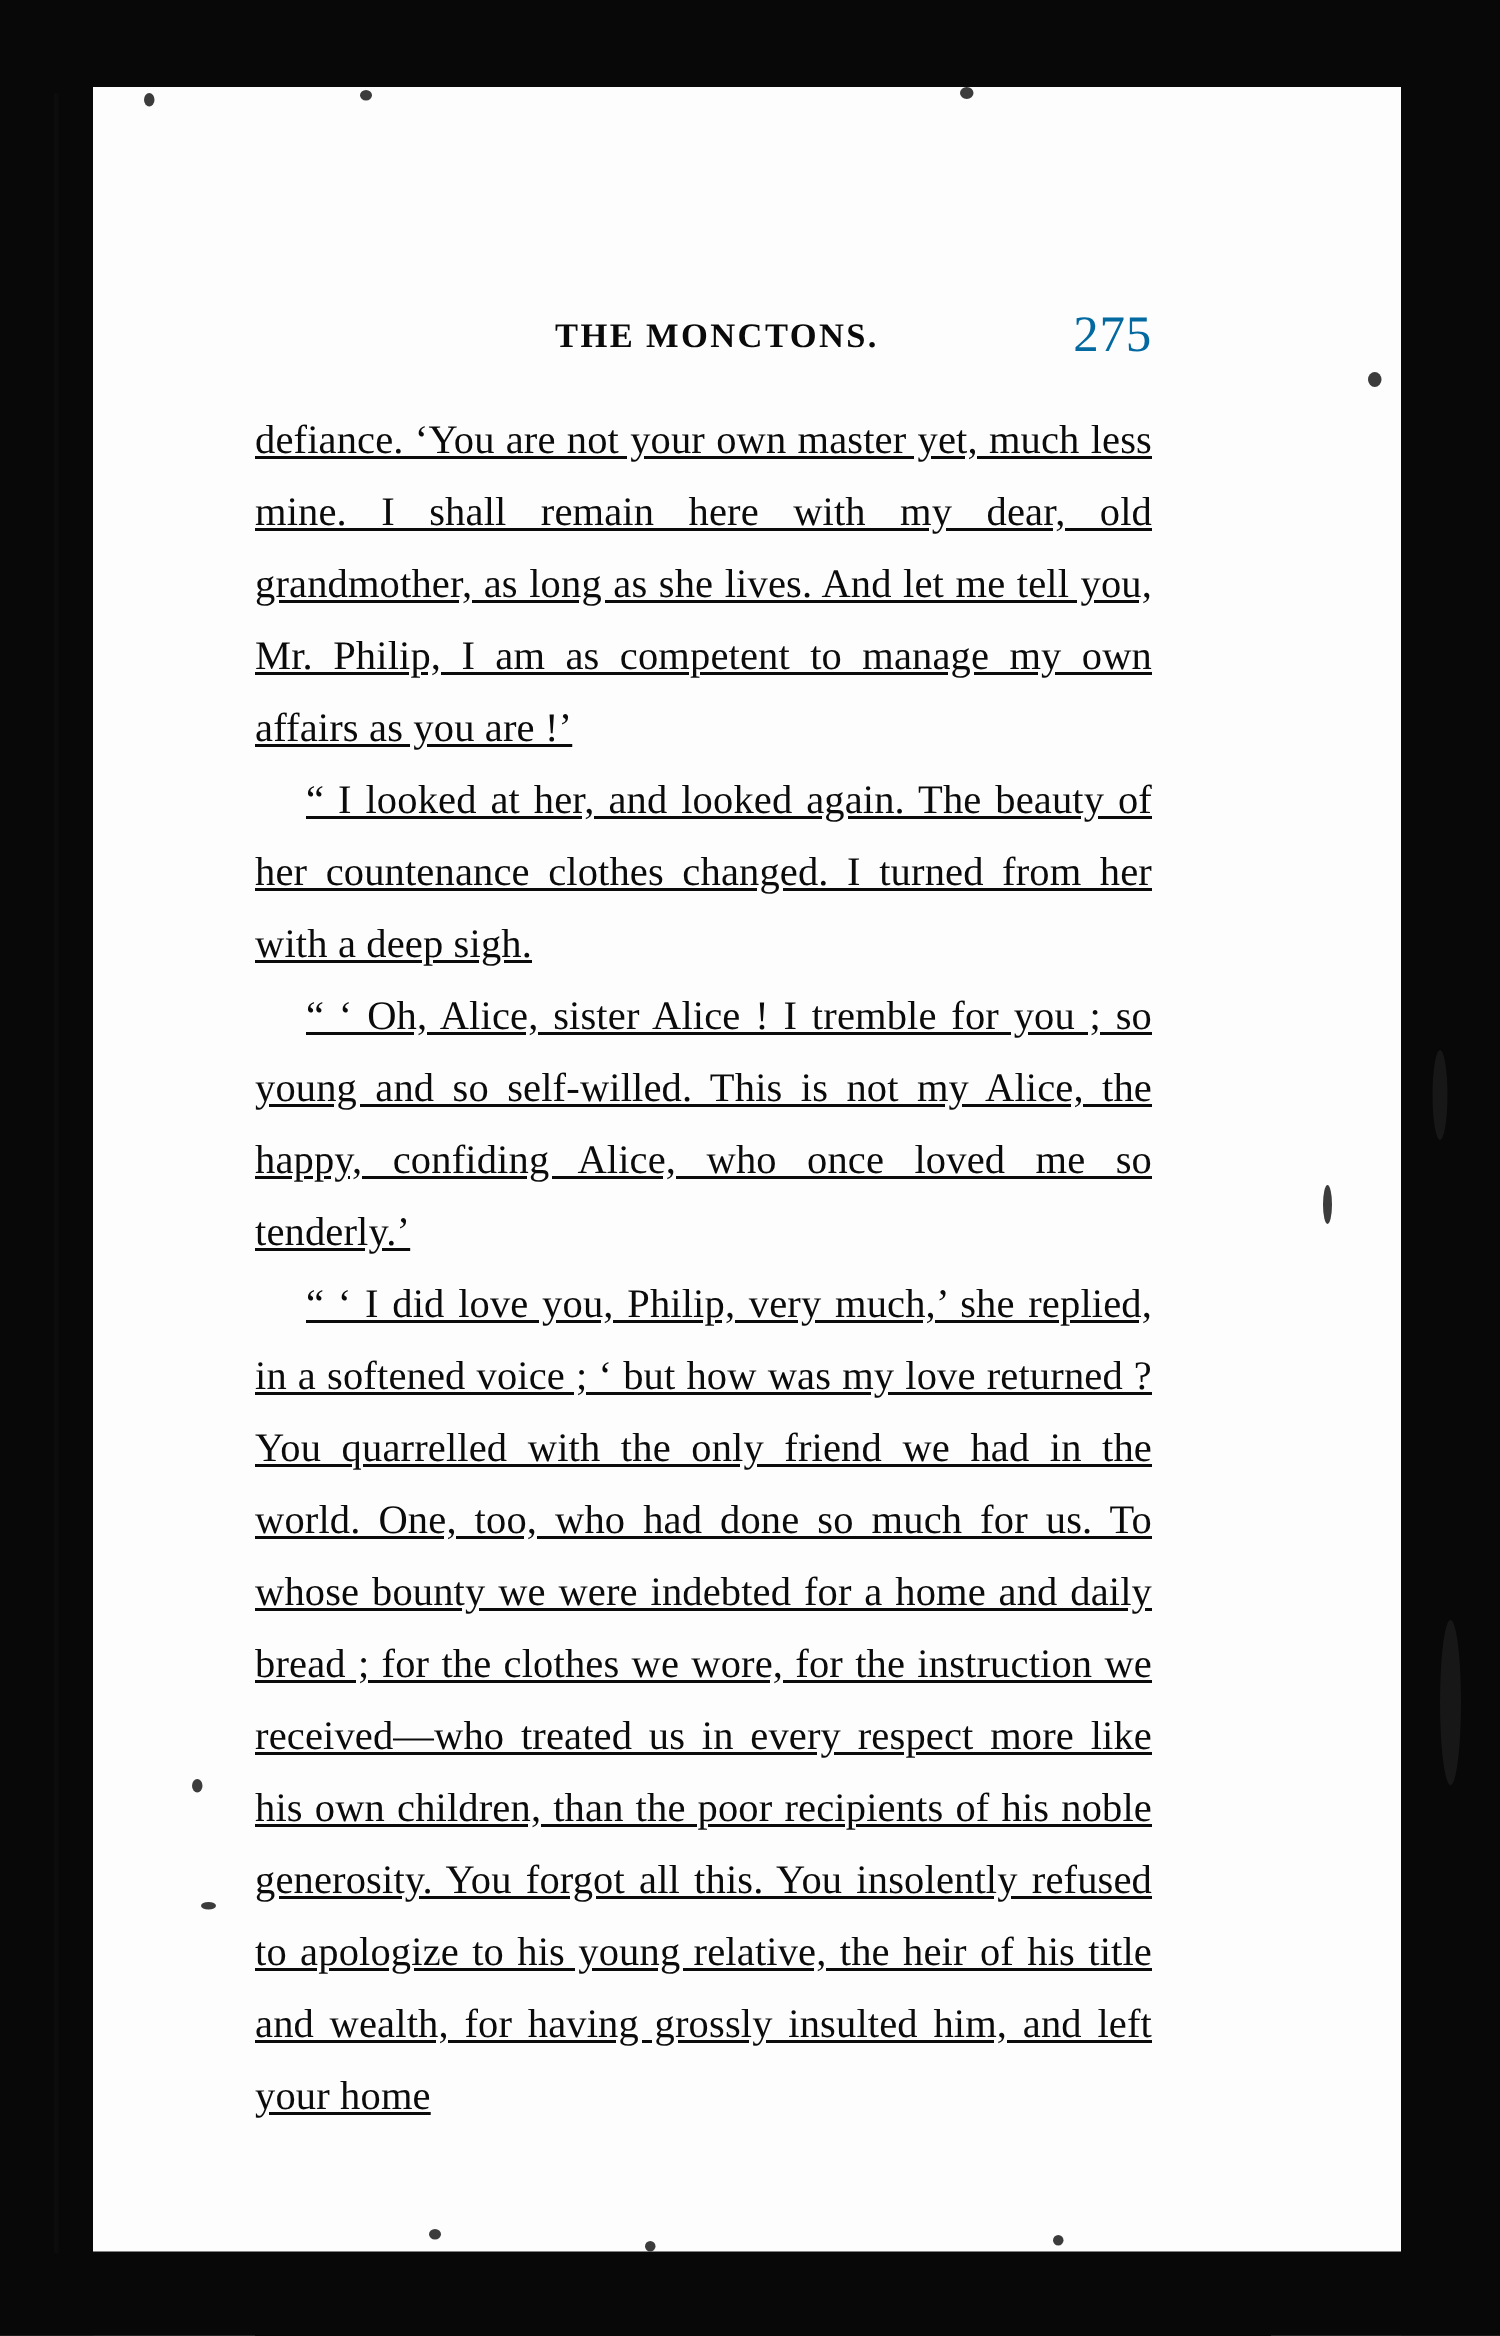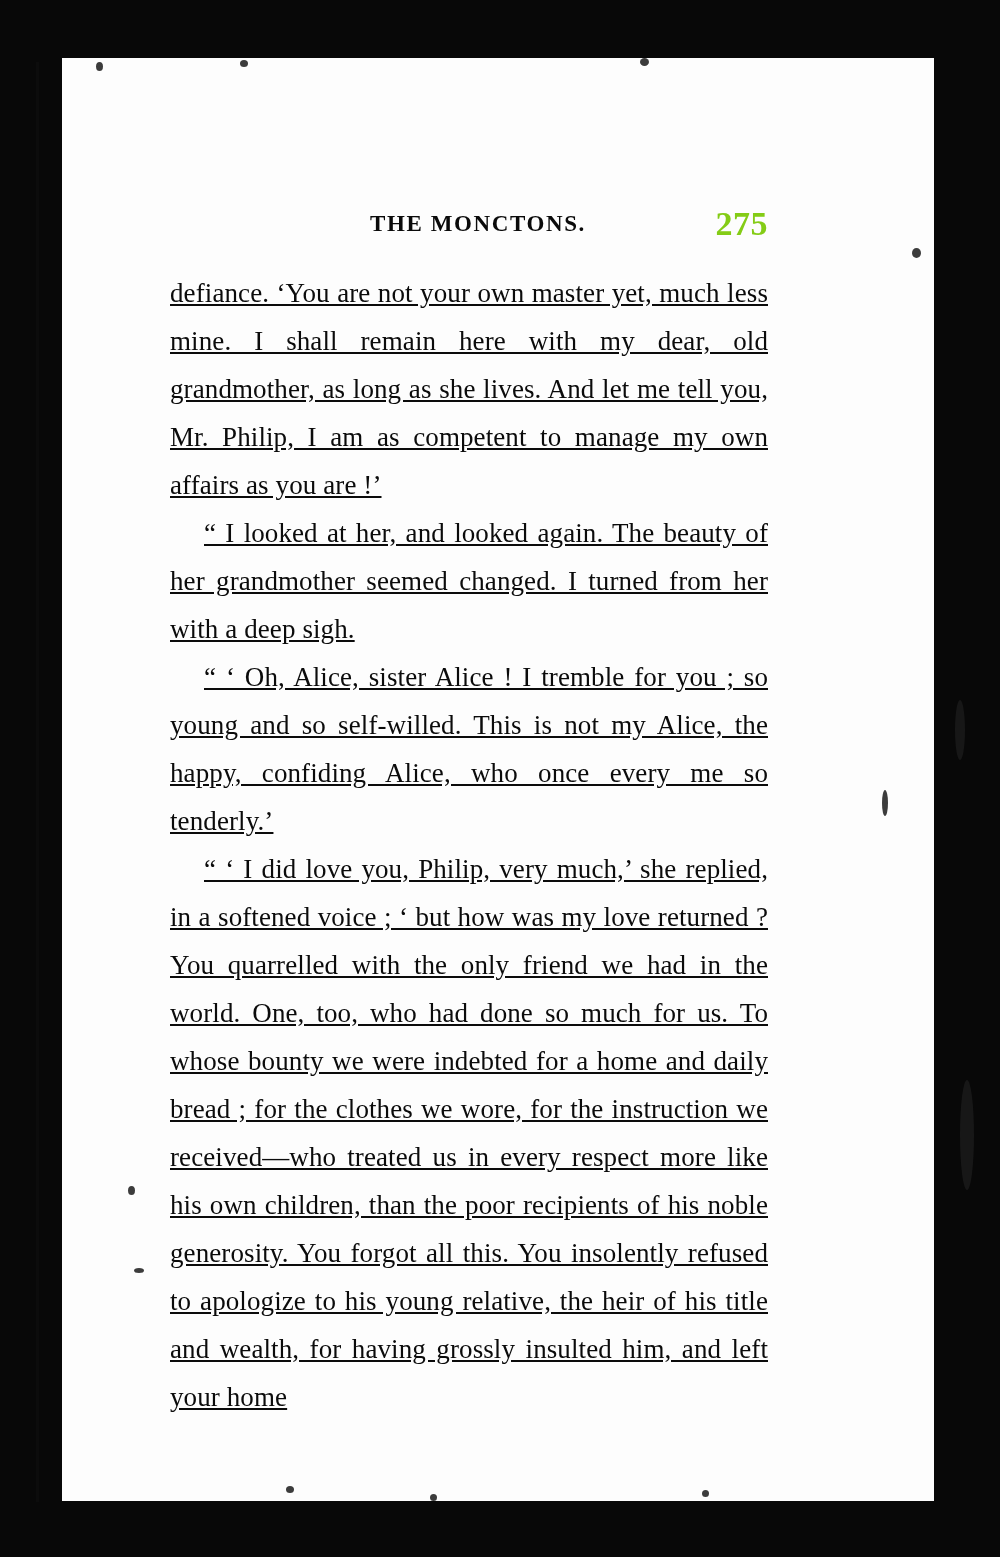--- a/index.html
+++ b/index.html
@@ -83,22 +83,22 @@
     font-variant: small-caps;
     text-transform: uppercase;
     color: #0a0a0a;
     font-weight: 600;
   }
   #page-number {
     position: absolute;
     right: 0;
     top: 0;
     font-size: 34px;
-    color: #84cc16;
-    font-weight: 700;
+    color: #0369a1;
+    font-weight: 400;
     letter-spacing: 0.5px;
   }
 
   p.body-par {
     margin: 0 0 0 0;
     font-size: 27px;
     line-height: 48px;
     color: #0b0b0b;
     text-align: justify;
     text-justify: inter-word;
@@ -137,17 +137,17 @@
 <div class="speck" style="left:702px; top:1490px; width:7px; height:7px;"></div>
 
 <div id="content">
 
   <div id="running-head">
     <div id="book-title">THE MONCTONS.</div>
     <div id="page-number">275</div>
   </div>
 
   <p class="body-par">defiance. ‘You are not your own master yet, much less mine. I shall remain here with my dear, old grandmother, as long as she lives. And let me tell you, Mr. Philip, I am as competent to manage my own affairs as you are !’</p>
-  <p class="body-par indent">“ I looked at her, and looked again. The beauty of her grandmother seemed changed. I turned from her with a deep sigh.</p>
-  <p class="body-par indent">“ ‘ Oh, Alice, sister Alice ! I tremble for you ; so young and so self-willed. This is not my Alice, the happy, confiding Alice, who once every me so tenderly.’</p>
+  <p class="body-par indent">“ I looked at her, and looked again. The beauty of her countenance clothes changed. I turned from her with a deep sigh.</p>
+  <p class="body-par indent">“ ‘ Oh, Alice, sister Alice ! I tremble for you ; so young and so self-willed. This is not my Alice, the happy, confiding Alice, who once loved me so tenderly.’</p>
   <p class="body-par indent">“ ‘ I did love you, Philip, very much,’ she replied, in a softened voice ; ‘ but how was my love returned ? You quarrelled with the only friend we had in the world. One, too, who had done so much for us. To whose bounty we were indebted for a home and daily bread ; for the clothes we wore, for the instruction we received—who treated us in every respect more like his own children, than the poor recipients of his noble generosity. You forgot all this. You insolently refused to apologize to his young relative, the heir of his title and wealth, for having grossly insulted him, and left your home</p>
 
 </div>
 
 </body></html>

